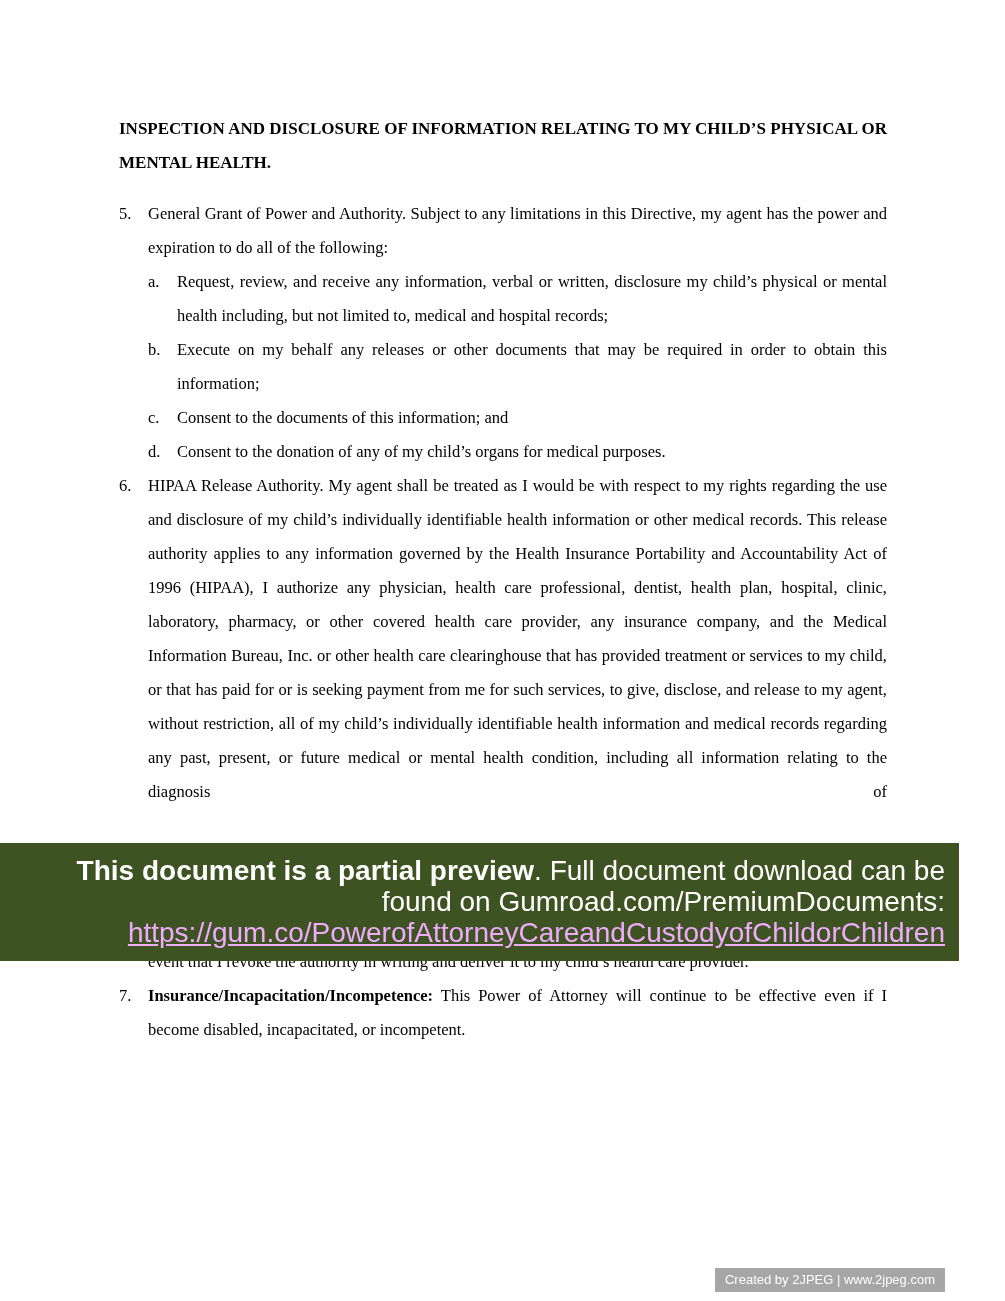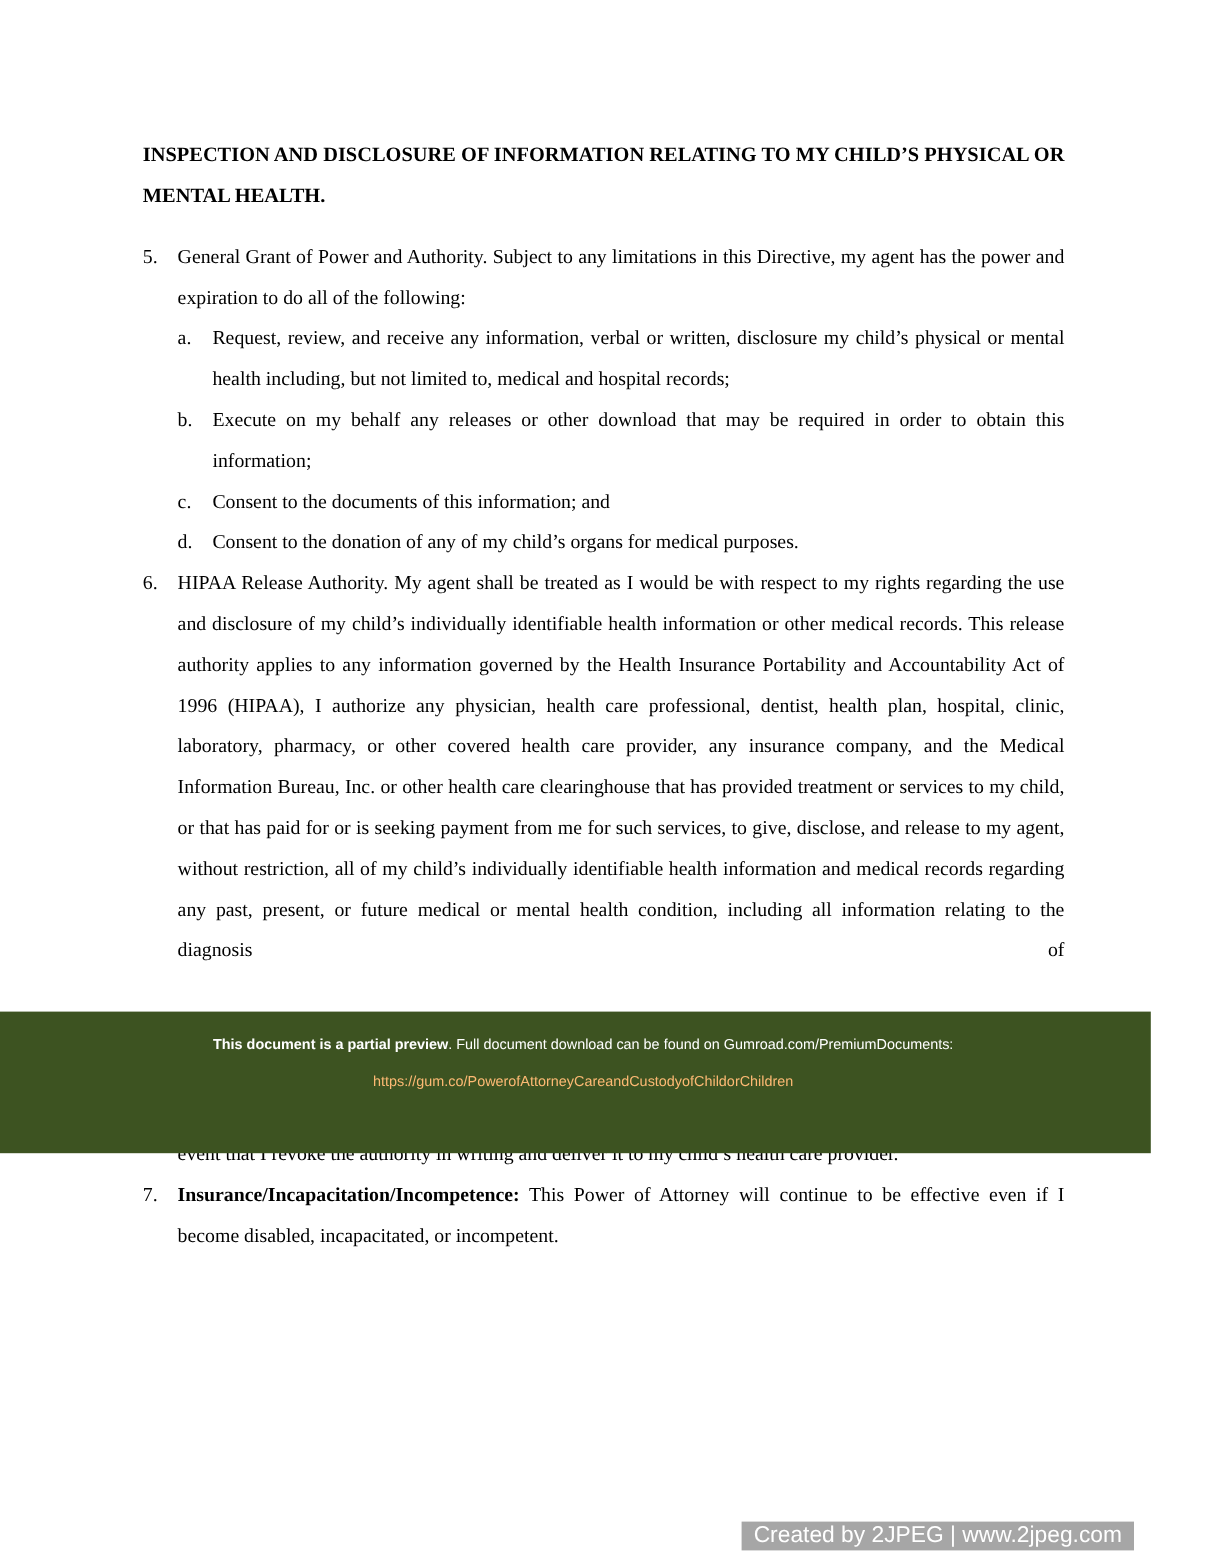--- a/index.html
+++ b/index.html
@@ -43,39 +43,40 @@
 
   .banner {
     position: absolute;
     left: 0;
     top: 843px;
     width: 985px;
     height: 118px;
     box-sizing: border-box;
     padding: 12px 40px 0 27px;
     font-family: "Liberation Sans", sans-serif;
-    font-size: 12px;
+    font-size: 28px;
     line-height: 31px;
-    text-align: center;
+    text-align: right;
     color: #ffffff;
   }
   .banner-bold { font-weight: bold; }
   .banner-link {
-    color: #fdba74;
+    color: #f0abfc;
+    text-decoration: underline;
     cursor: pointer;
   }
 
   .watermark {
     position: absolute;
     right: 14px;
     bottom: 9px;
     background: rgba(150, 150, 150, 0.85);
     color: #ffffff;
     font-family: "Liberation Sans", sans-serif;
-    font-size: 19px;
+    font-size: 13px;
     line-height: 24px;
     padding: 0 10px;
     white-space: nowrap;
   }
 </style>
 </head>
 <body>
 
 <div class="page">
 
@@ -87,21 +88,21 @@
       <div class="num-col">5.</div>
       <div class="text-col">
         <div>General Grant of Power and Authority. Subject to any limitations in this Directive, my agent has the power and expiration to do all of the following:</div>
         <div class="sub-list">
           <div class="sub-row">
             <div class="sub-num-col">a.</div>
             <div class="sub-text-col">Request, review, and receive any information, verbal or written, disclosure my child’s physical or mental health including, but not limited to, medical and hospital records;</div>
           </div>
           <div class="sub-row">
             <div class="sub-num-col">b.</div>
-            <div class="sub-text-col">Execute on my behalf any releases or other download that may be required in order to obtain this information;</div>
+            <div class="sub-text-col">Execute on my behalf any releases or other documents that may be required in order to obtain this information;</div>
           </div>
           <div class="sub-row">
             <div class="sub-num-col">c.</div>
             <div class="sub-text-col">Consent to the documents of this information; and</div>
           </div>
           <div class="sub-row">
             <div class="sub-num-col">d.</div>
             <div class="sub-text-col">Consent to the donation of any of my child’s organs for medical purposes.</div>
           </div>
         </div>

